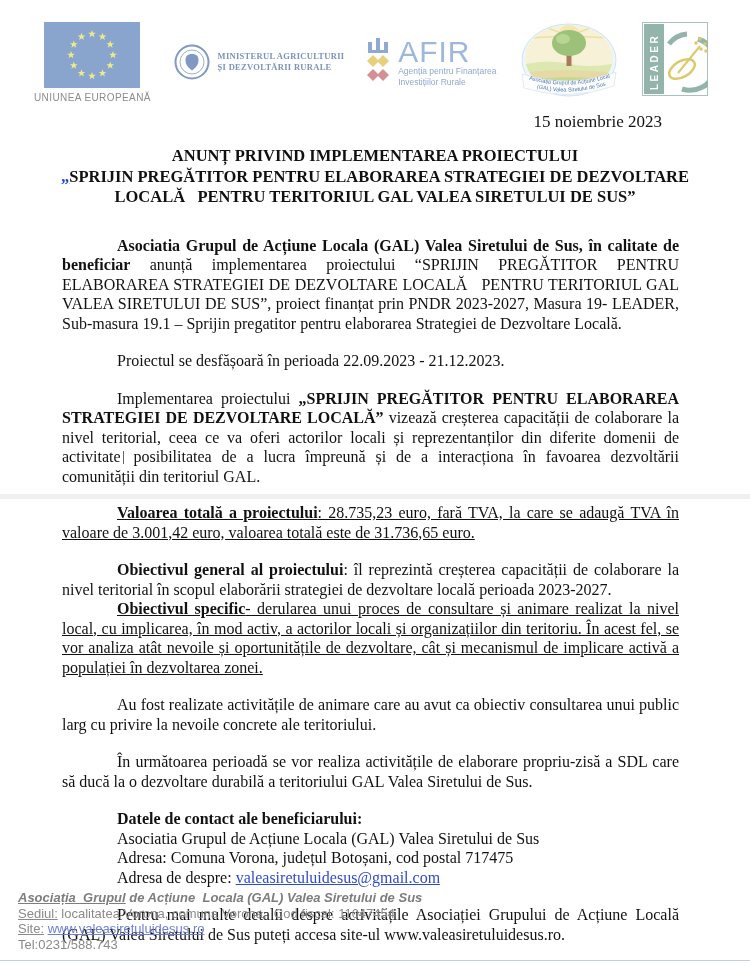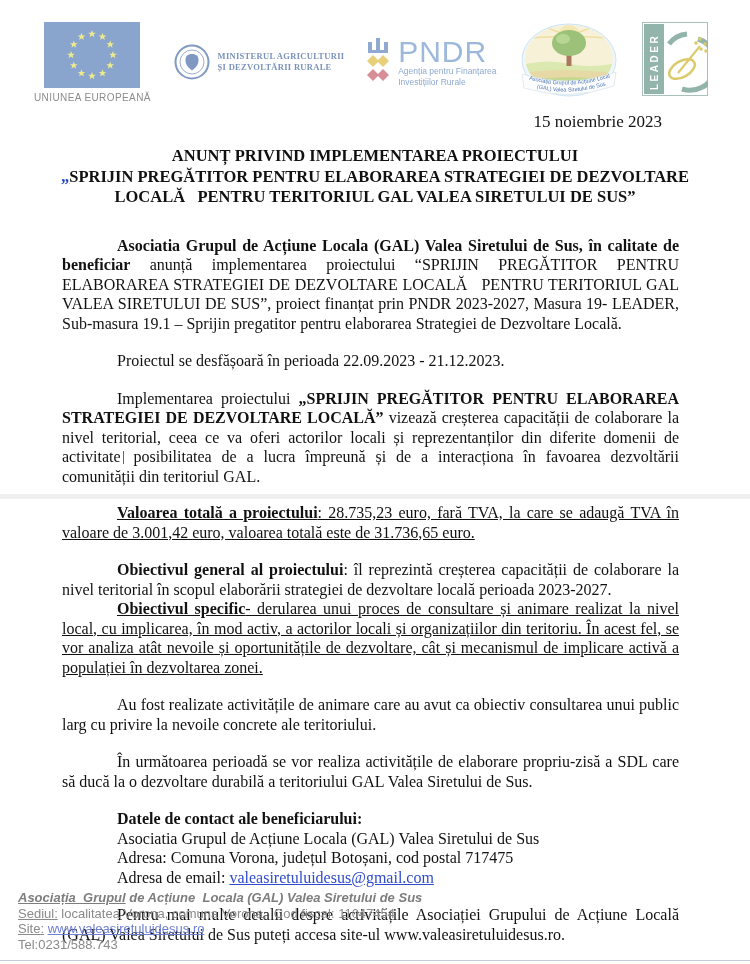--- a/index.html
+++ b/index.html
@@ -104,21 +104,21 @@
         <g fill="#e8cf7a">
           <path d="M8,17 l6,6 -6,6 -6,-6 Z"></path>
             <path d="M18,17 l6,6 -6,6 -6,-6 Z"></path>
         </g>
         <g fill="#d68f96">
           <path d="M8,31 l6,6 -6,6 -6,-6 Z"></path>
             <path d="M18,31 l6,6 -6,6 -6,-6 Z"></path>
         </g>
       </svg>
       <div class="afir-text">
-        <div class="afir-word">PNDR</div>
+        <div class="afir-word">AFIR</div>
         <div class="afir-sub">Agenția pentru Finanțarea</div>
         <div class="afir-sub">Investițiilor Rurale</div>
       </div>
     </div>
 
     <div class="logo-block">
       <svg width="104" height="88">
         <defs>
           <clipPath id="galclip">
               <ellipse cx="52" cy="36" rx="44" ry="33"></ellipse>
@@ -200,21 +200,21 @@
     <p class="no-gap"><b>Obiectivul specific</b><span>- derularea unui proces de consultare și animare realizat la nivel local, cu implicarea, în mod activ, a actorilor locali și organizațiilor din teritoriu. În acest fel, se vor analiza atât nevoile și oportunitățile de dezvoltare, cât și mecanismul de implicare activă a populației în dezvoltarea zonei.</span></p>
 
     <p>Au fost realizate activitățile de animare care au avut ca obiectiv consultarea unui public larg cu privire la nevoile concrete ale teritoriului.</p>
 
     <p>În următoarea perioadă se vor realiza activitățile de elaborare propriu-zisă a SDL care să ducă la o dezvoltare durabilă a teritoriului GAL Valea Siretului de Sus.</p>
 
     <div class="contact">
       <div><b>Datele de contact ale beneficiarului:</b></div>
       <div>Asociatia Grupul de Acțiune Locala (GAL) Valea Siretului de Sus</div>
       <div>Adresa: Comuna Vorona, județul Botoșani, cod postal 717475</div>
-      <div><span class="keep-spaces">Adresa de email: </span><a class="email-link" href="#">valeasiretuluidesus@gmail.com</a></div>
+      <div><span class="keep-spaces">Adresa de despre: </span><a class="email-link" href="#">valeasiretuluidesus@gmail.com</a></div>
     </div>
 
     <p>Pentru mai multe detalii despre activitățile Asociației Grupului de Acțiune Locală (GAL) Valea Siretului de Sus puteți accesa site-ul www.valeasiretuluidesus.ro.</p>
   </div>
 
   <div class="footer">
     <div class="l1 keep-spaces"><span class="u">Asociația  Grupul</span><span> de Acțiune  Locala (GAL) Valea Siretului de Sus</span></div>
     <div class="keep-spaces"><span class="u">Sediul:</span><span> localitatea Vorona, comuna Vorona,  Cod fiscal: 11047454</span></div>
     <div><span class="u">Site:</span> <a href="#">www.valeasiretuluidesus.ro</a></div>
     <div>Tel:0231/588.743</div>

